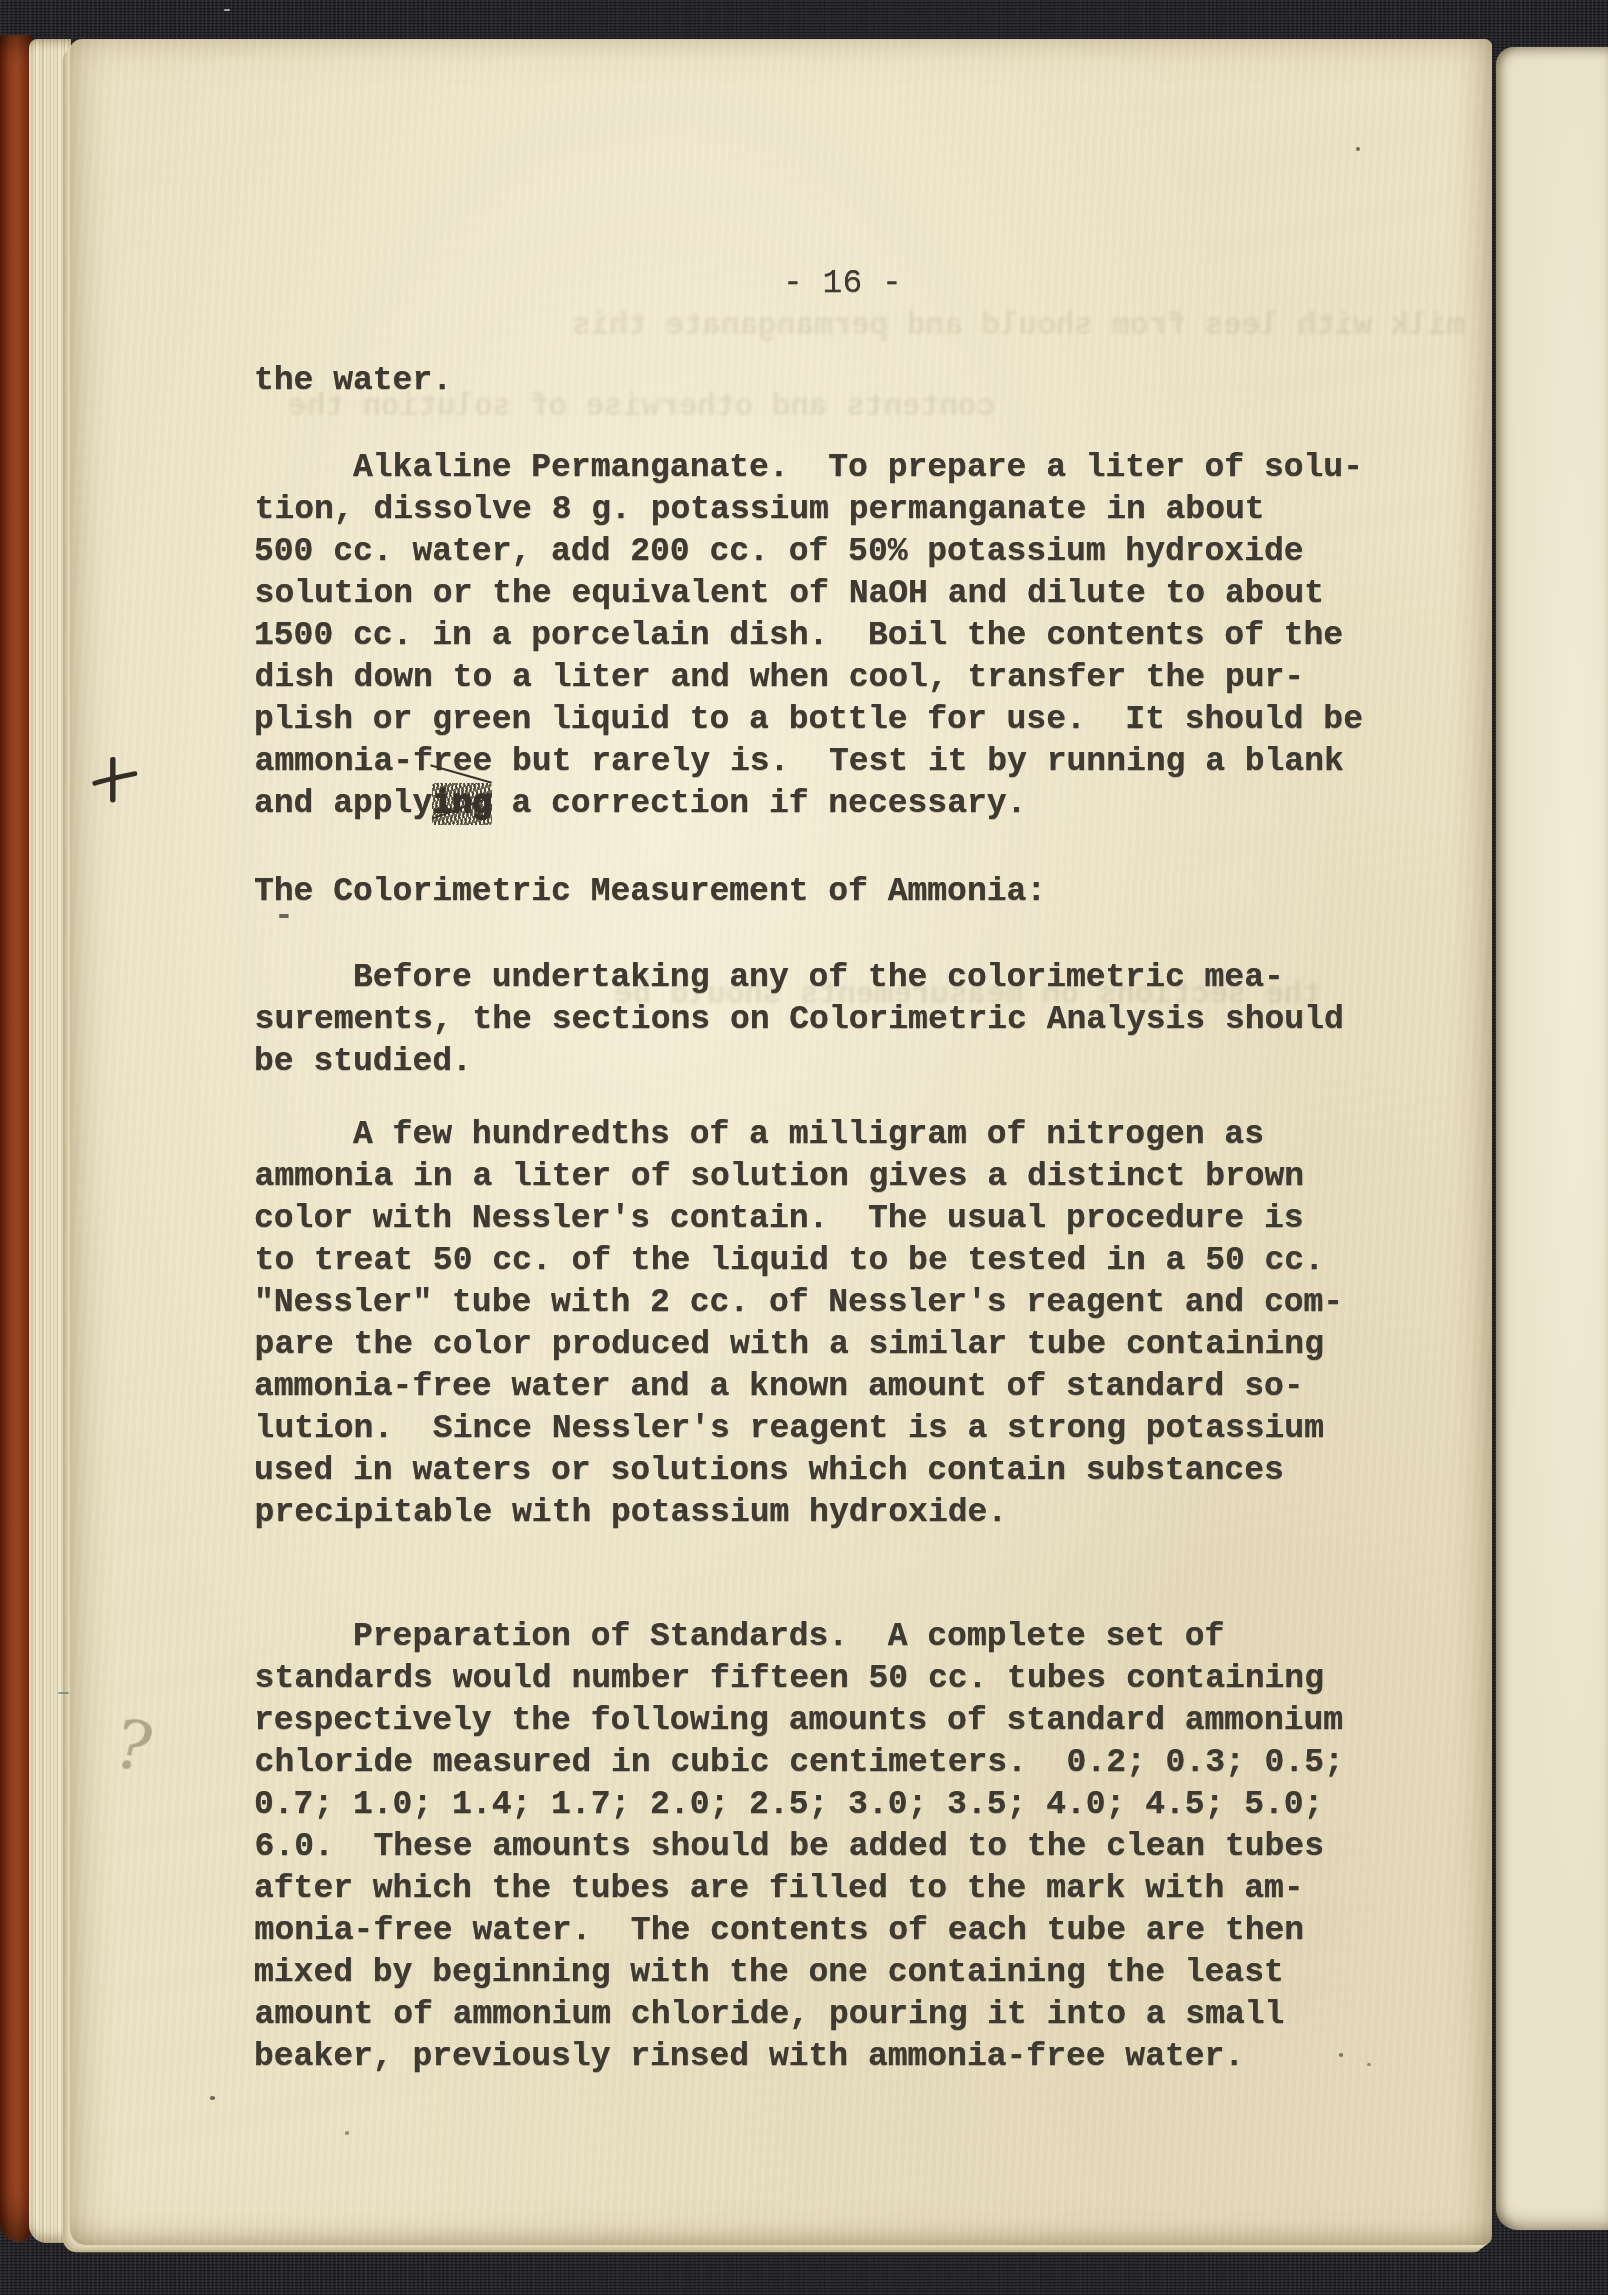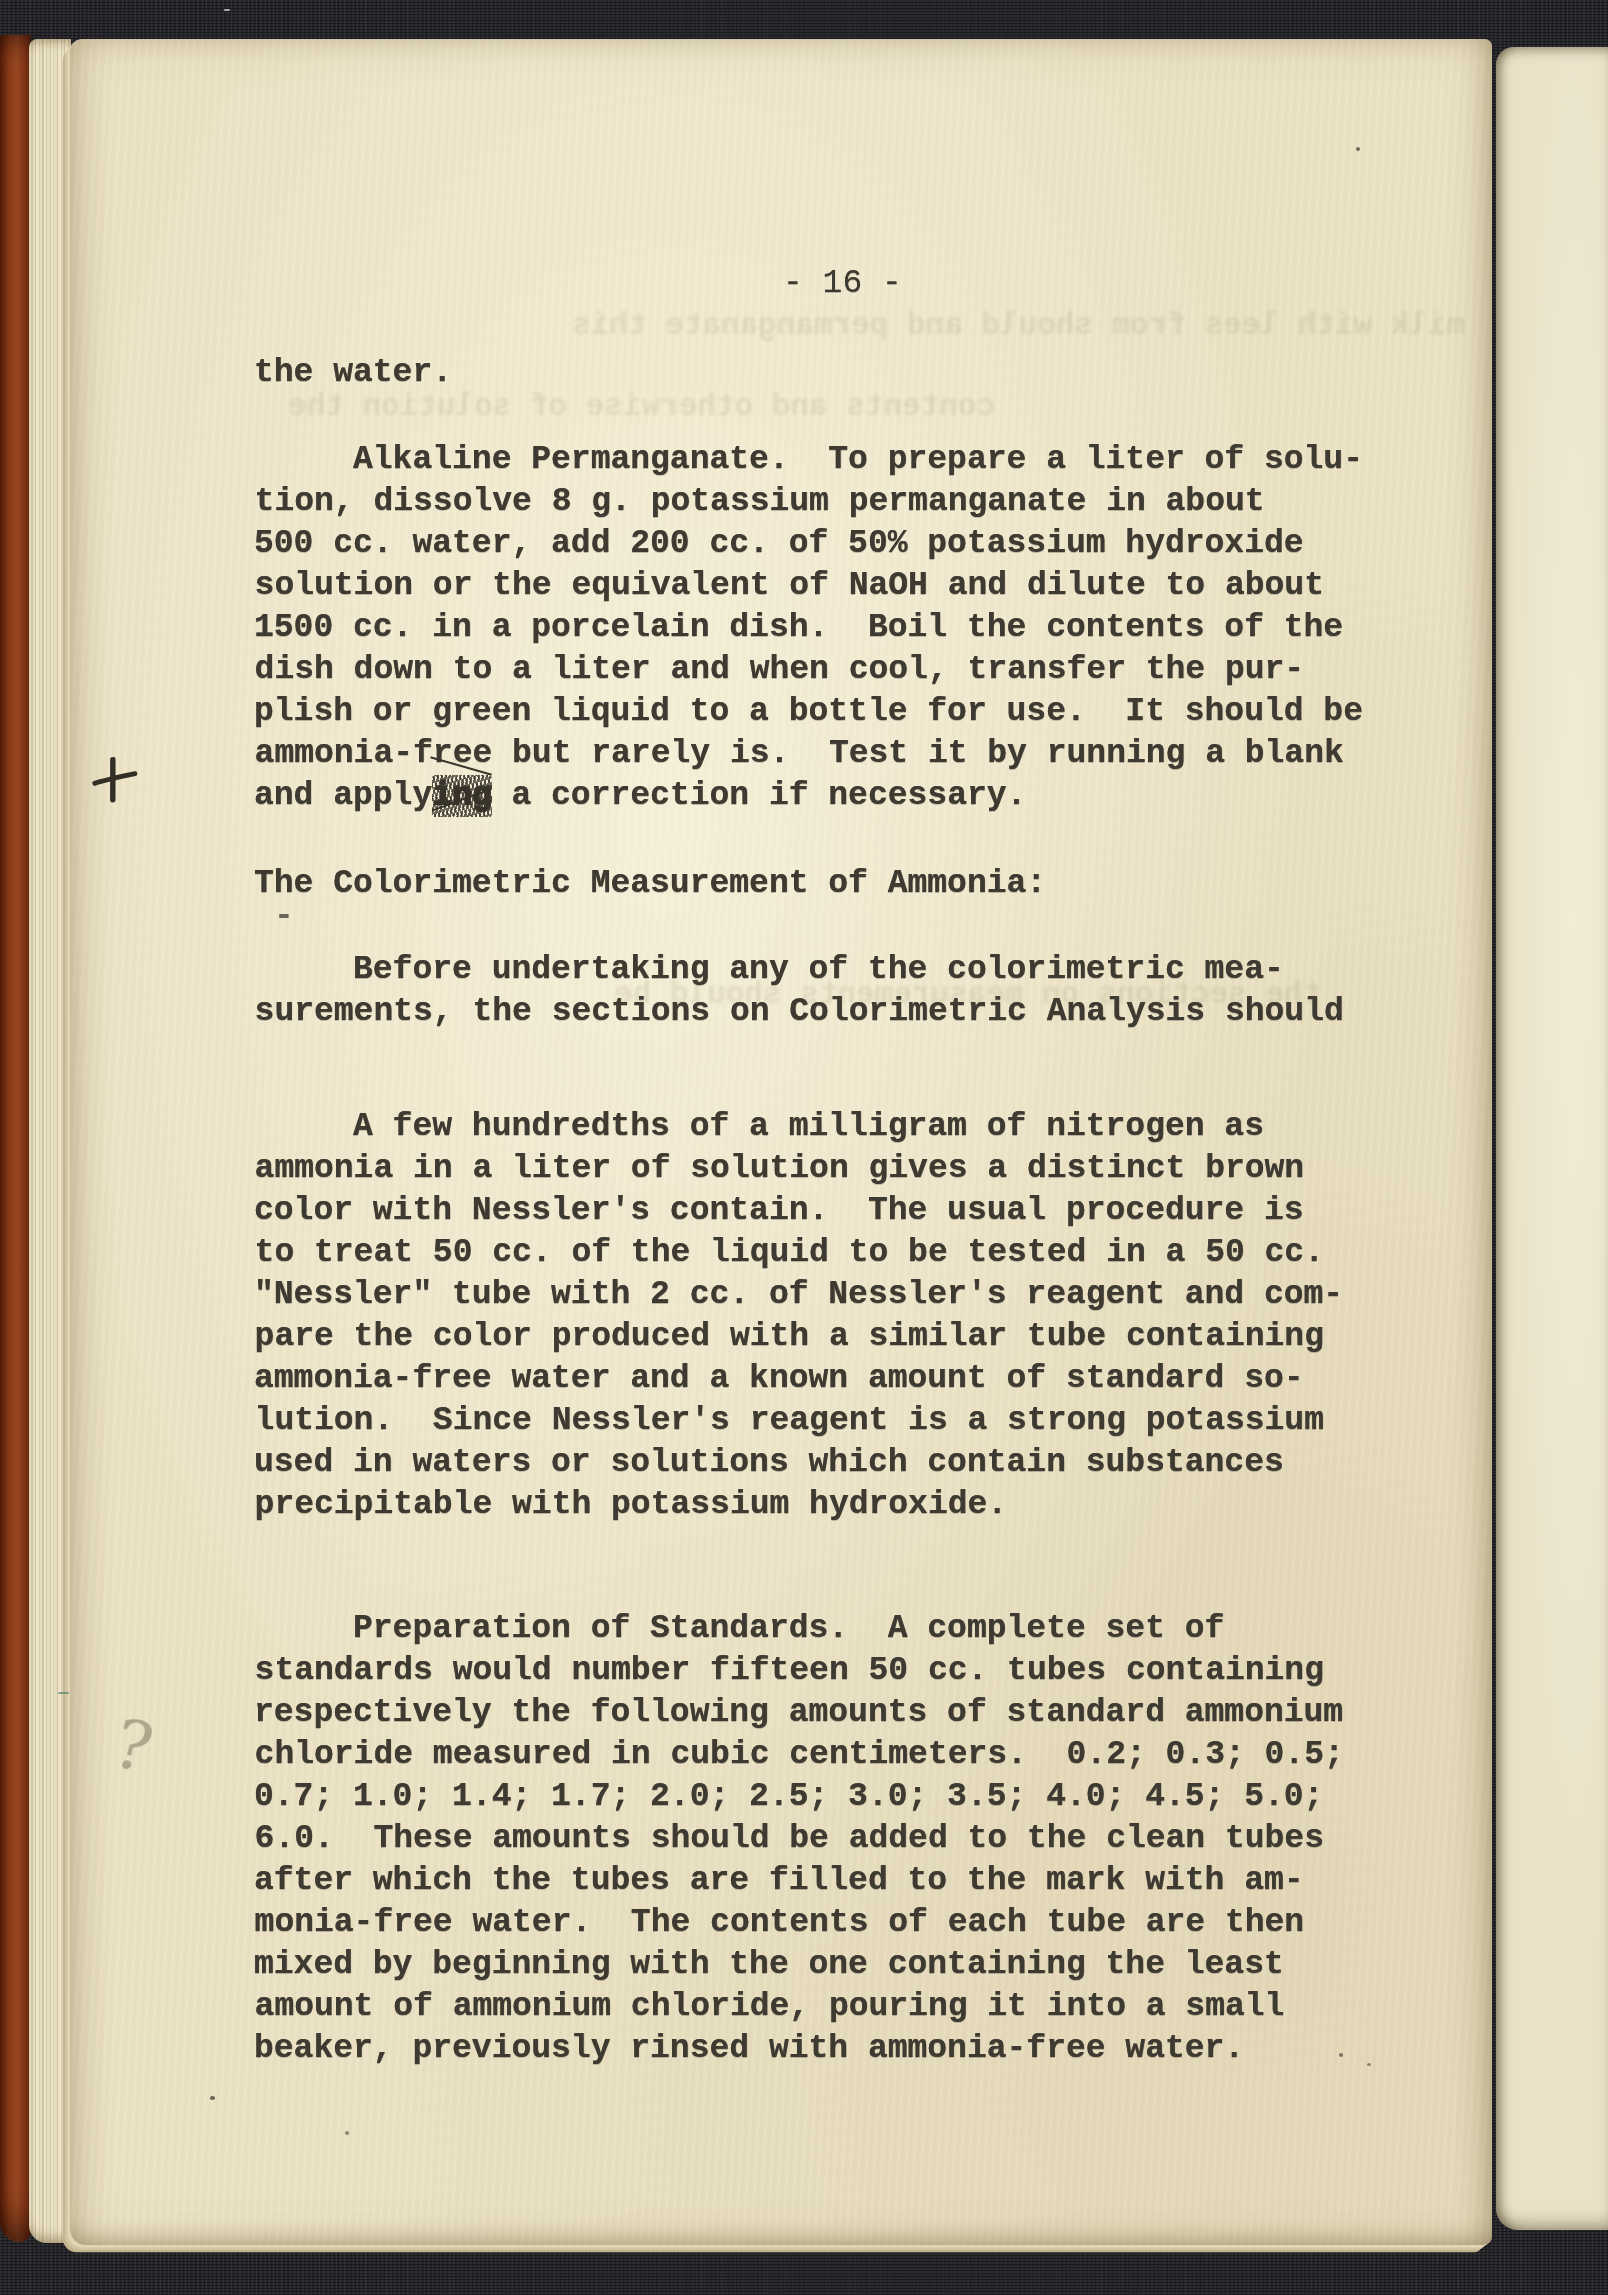--- a/index.html
+++ b/index.html
@@ -46,21 +46,21 @@
   }
   .next-page{
     position:absolute;left:1496px;top:47px;width:112px;height:2183px;
     background:#e9e2c8;
     background-image:radial-gradient(ellipse at 70% 40%, rgba(255,252,238,0.4), rgba(0,0,0,0) 60%);
     border-radius:18px 0 0 22px;
     box-shadow:inset 9.7px 0 12px -5.4px rgba(55,40,12,0.5), inset 0 -14.5px 17px -9.7px rgba(55,40,12,0.4), inset 0 11px 12px -7.3px rgba(55,40,12,0.35);
   }
   
   #text-layer{position:absolute;left:0;top:0;width:100%;height:100%;}
-  .typeblock{position:absolute;left:184px;width:1197px;}
+  .typeblock{position:absolute;left:184px;width:1197px;margin-top:8px;}
   .typeline{
     white-space:pre;
     font-size:33px;line-height:42px;font-weight:700;
     color:#3e3a31;
     text-shadow:0 0.6px 0 rgba(62,58,49,.30), 0.6px 0 0 rgba(62,58,49,.22), 0 0 0.6px rgba(62,58,49,.55);
   }
   .typeline:nth-child(even){transform:translateX(0.6px);}
   .page-number{
     position:absolute;left:713px;top:224px;
     white-space:pre;font-size:33px;line-height:42px;font-weight:400;color:#3e3a31;
@@ -130,20 +130,21 @@
         <div class="typeline">plish or green liquid to a bottle for use.  It should be</div>
         <div class="typeline">ammonia-free but rarely is.  Test it by running a blank</div>
         <div class="typeline"><span>and apply</span><span class="scribble">ing</span><span> a correction if necessary.</span></div>
       </div>
       <div class="typeblock" style="top: 824px; font-family: Liberation Mono, monospace;">
         <div class="typeline">The Colorimetric Measurement of Ammonia:</div>
       </div>
       <div class="typeblock" style="top: 910px;">
         <div class="typeline">     Before undertaking any of the colorimetric mea-</div>
         <div class="typeline">surements, the sections on Colorimetric Analysis should</div>
+        <div class="typeline">be studied.</div>
       </div>
       <div class="typeblock" style="top: 1067px;">
         <div class="typeline">     A few hundredths of a milligram of nitrogen as</div>
         <div class="typeline">ammonia in a liter of solution gives a distinct brown</div>
         <div class="typeline">color with Nessler's contain.  The usual procedure is</div>
         <div class="typeline">to treat 50 cc. of the liquid to be tested in a 50 cc.</div>
         <div class="typeline">"Nessler" tube with 2 cc. of Nessler's reagent and com-</div>
         <div class="typeline">pare the color produced with a similar tube containing</div>
         <div class="typeline">ammonia-free water and a known amount of standard so-</div>
         <div class="typeline">lution.  Since Nessler's reagent is a strong potassium</div>

